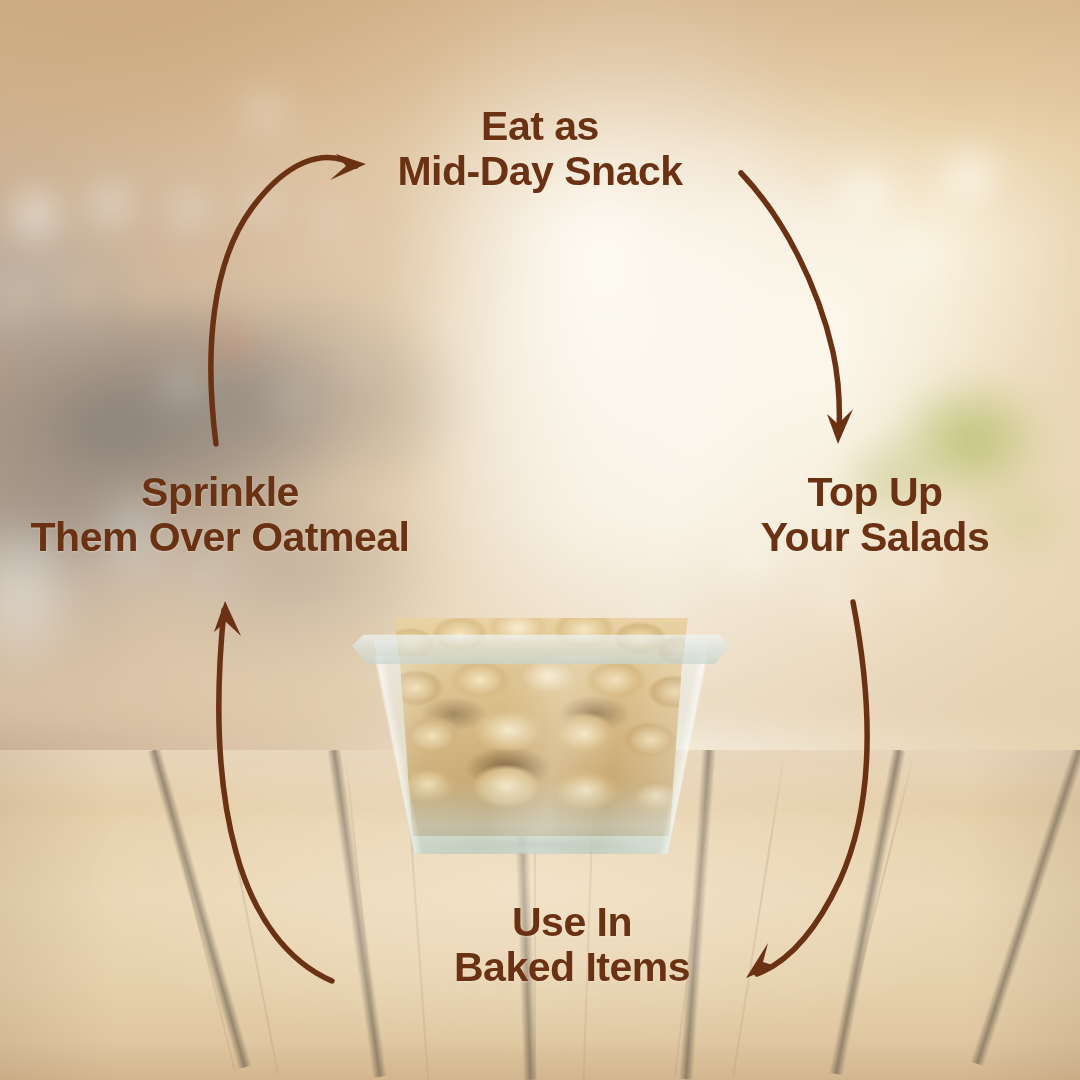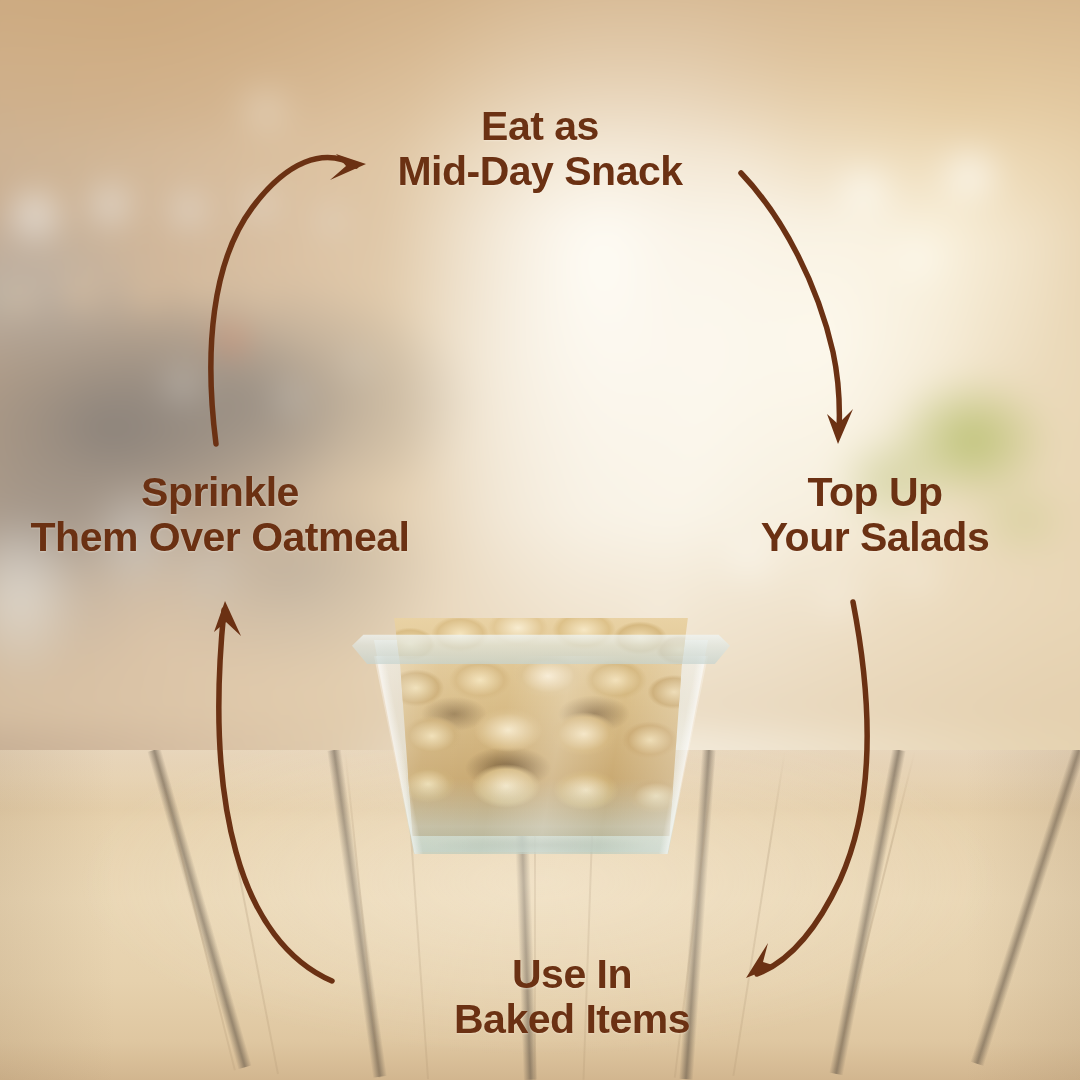--- a/index.html
+++ b/index.html
@@ -232,21 +232,21 @@
     font-weight:700;
     font-size:41px;
     line-height:45px;
     letter-spacing:-.5px;
     white-space:pre-line;
     text-shadow:0 1px 2px rgba(255,250,240,.35);
   }
   #label-snack{left:290px;top:104px;width:500px;text-align:center;}
   #label-oatmeal{left:-10px;top:470px;width:460px;text-align:center;}
   #label-salads{left:690px;top:470px;width:370px;text-align:center;}
-  #label-baked{left:392px;top:952px;width:360px;text-align:center;}
+  #label-baked{left:392px;top:900px;width:360px;text-align:center;}
 </style>
 </head>
 <body>
 
 <div id="stage">
 
   <div class="blurwrap" style="position:absolute;inset:-40px;">
     <div class="bg-layer" id="bg-base"></div>
     <div class="bg-layer" id="bg-lightcol"></div>
     <div class="bg-layer" id="bg-wall"></div>

